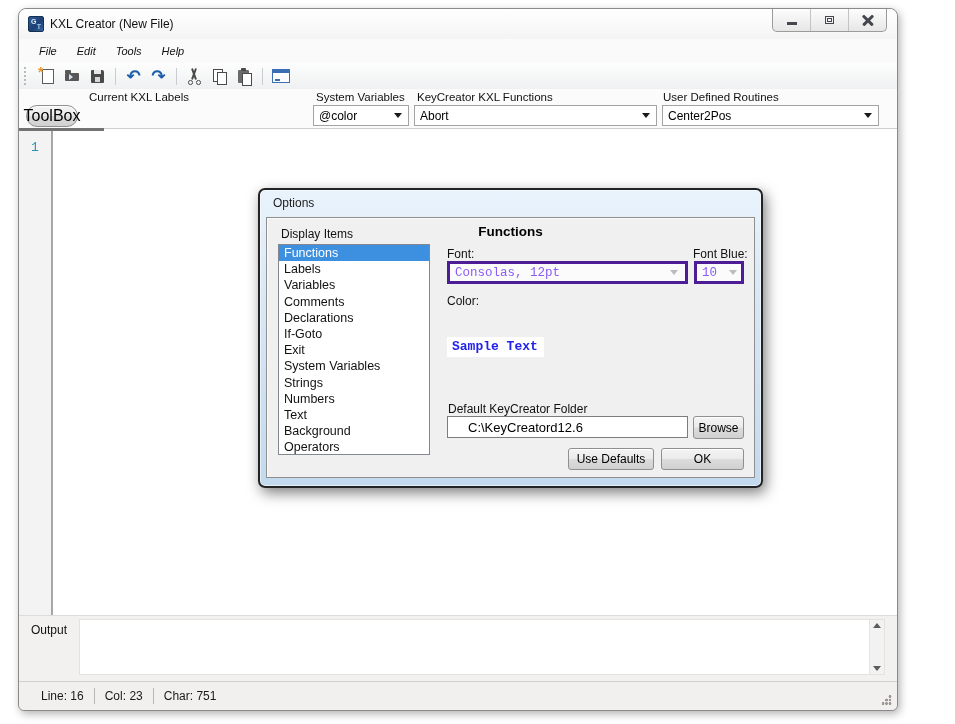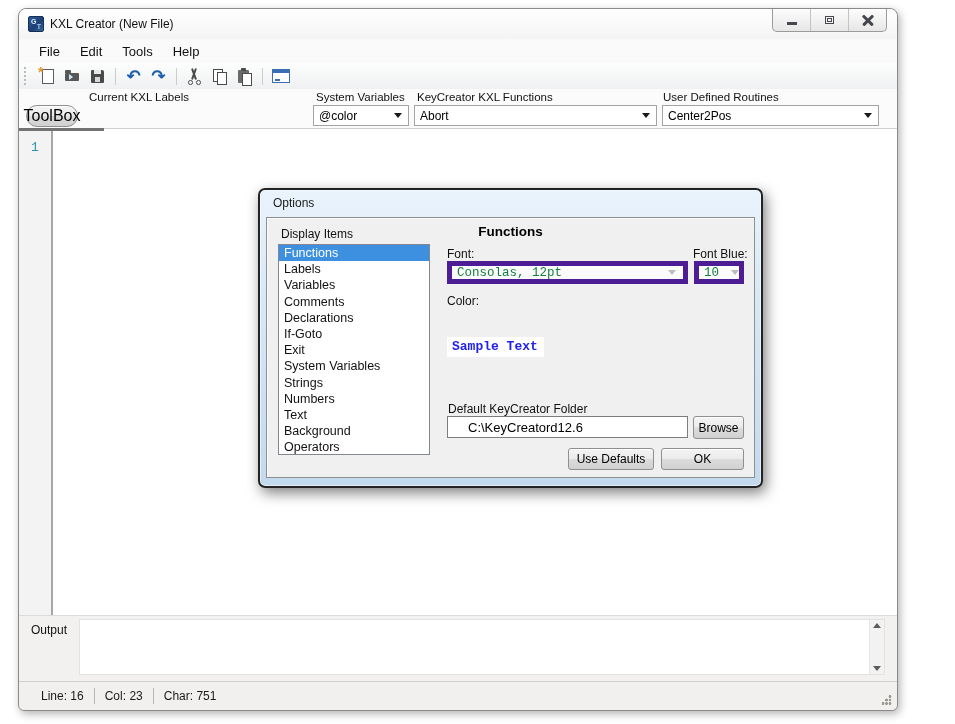--- a/index.html
+++ b/index.html
@@ -23,21 +23,21 @@
   .winbtn:first-child{border-left:none;}
   .gl-min{width:10px;height:3px;background:#45464e;margin-top:7px;}
   .gl-max{width:9px;height:8px;border:1px solid #45464e;box-sizing:border-box;display:flex;align-items:center;justify-content:center;}
   .gl-max i{display:block;width:3px;height:2px;border:1px solid #45464e;}
   .gl-close{position:relative;width:12px;height:12px;}
   .gl-close::before,.gl-close::after{content:"";position:absolute;left:-1px;top:5px;width:14px;height:2.6px;background:#45464e;border-radius:1px;}
   .gl-close::before{transform:rotate(45deg);} .gl-close::after{transform:rotate(-45deg);}
 
   
   .menubar{height:24px;flex:0 0 24px;display:flex;align-items:center;padding-left:10px;background:#fafafa;}
-  .menuitem{padding:3px 10px;font-size:13px;color:#111;border-radius:2px;}
+  .menuitem{padding:3px 10px;font-size:11px;color:#111;border-radius:2px;font-style:italic;}
 
   
   .toolbar{height:26px;flex:0 0 26px;display:flex;align-items:center;gap:4px;padding-left:4px;
     background:linear-gradient(#fdfdfd,#eef0f1);}
   .grip{width:4px;height:18px;border-left:2px dotted #b7bcc1;margin:0 3px 0 1px;}
   .tsep{width:1px;height:17px;background:#c9cdd1;margin:0 3px;}
   .tbi{width:21px;height:21px;position:relative;display:inline-flex;align-items:center;justify-content:center;border-radius:2px;}
   
   .i-new-file::before{content:"";width:10px;height:13px;background:#fff;border:1px solid #5c5c5c;}
   .i-new-file::after{content:"*";position:absolute;left:1px;top:-2px;color:#e6972b;font-weight:bold;font-size:14px;}
@@ -122,21 +122,21 @@
   .dlgtitle{height:26px;display:flex;align-items:center;padding-left:13px;font-size:12px;color:#1c1c1c;}
   .dlgclient{position:absolute;left:6px;right:6px;top:27px;bottom:8px;background:#f0f0f0;
     border:1px solid #8f8f8f;box-shadow:inset 1px 1px 0 rgba(255,255,255,.75);}
   .dlbl{position:absolute;font-size:12px;color:#111;white-space:nowrap;}
   .dhead{position:absolute;left:0;right:0;top:6px;text-align:center;font-size:13.5px;font-weight:bold;color:#000;}
   .listbox{position:absolute;left:11px;top:26px;width:152px;height:211px;background:#fff;border:1px solid #828790;
     box-sizing:border-box;overflow:hidden;}
   .lbitem{height:16.2px;line-height:16.2px;padding-left:5px;font-size:12.5px;color:#111;white-space:nowrap;}
   .lbitem.selected{background:#3d8fe0;color:#fff;}
   .dcombo{position:absolute;box-sizing:border-box;display:flex;align-items:center;justify-content:space-between;}
-  .dis{background:#fbfbfb;border:5px solid #4c1d95;color:#15803d;gap:12px;}
+  .dis{background:#fbfbfb;border:3px solid #4c1d95;color:#8b5cf6;gap:12px;}
   .dcombo.dis .txt{font-family:"Liberation Mono","DejaVu Sans Mono",monospace;font-size:12.5px;padding-left:5px;}
   .dcombo .darrow{width:0;height:0;border-left:4px solid transparent;border-right:4px solid transparent;border-top:5px solid #1a1a1a;margin-right:7px;}
   .dcombo.dis .darrow{border-top-color:#b9bdc1;}
   .fontcombo{left:180px;top:43px;width:241px;height:23px;}
   .sizecombo{left:427px;top:43px;width:50px;height:23px;}
   .colorcombo{left:180px;top:92px;width:241px;height:21px;background:#fff;border:1px solid #7a7a7a;}
   .colorcombo .txt{font-size:12.5px;color:#000;padding-left:37px;}
   .sampletext{position:absolute;left:180px;top:119px;background:#fff;padding:2px 6px 3px 5px;
     font-family:"Liberation Mono","DejaVu Sans Mono",monospace;font-size:13px;font-weight:bold;}
   .dtextbox{position:absolute;left:180px;top:198px;width:241px;height:22px;box-sizing:border-box;background:#fff;

